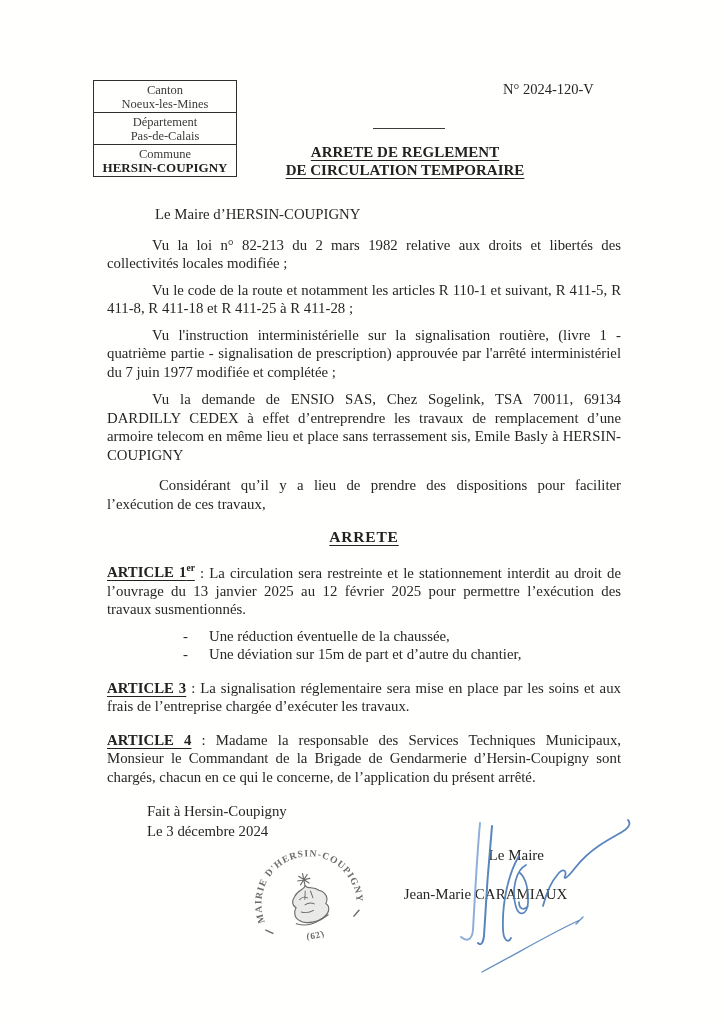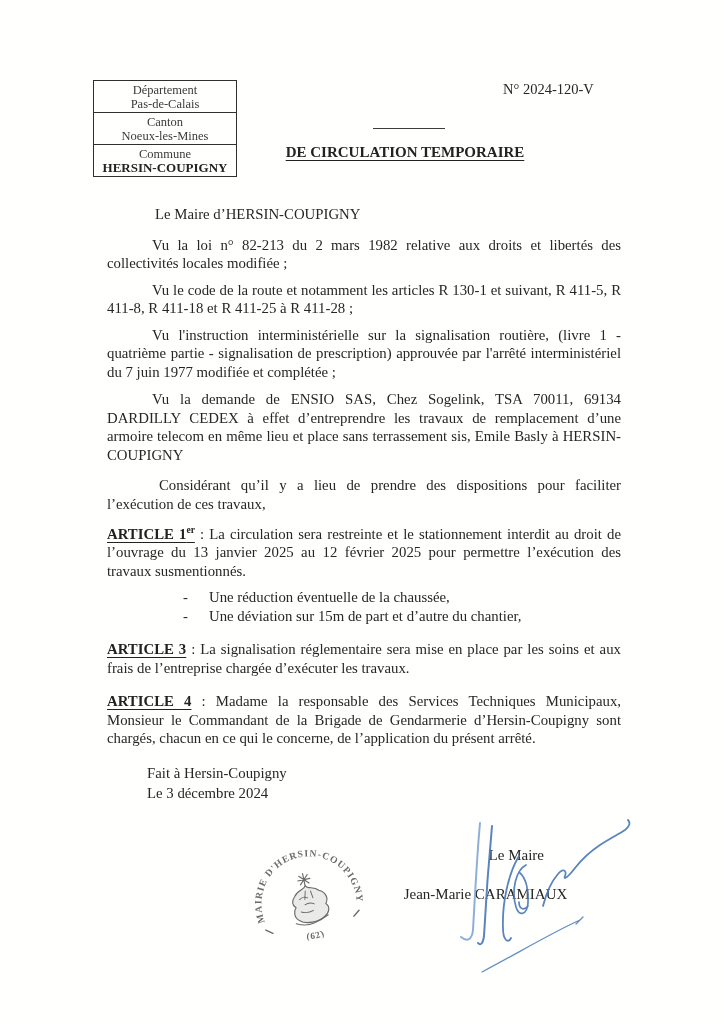--- a/index.html
+++ b/index.html
@@ -57,50 +57,54 @@
   .seal      { position:absolute; left:250px; top:845px; }
   .signature { position:absolute; left:448px; top:810px; }
 </style>
 </head>
 <body>
 
 <div class="page">
 
   <div class="admin-box">
     <div class="admin-cell">
+      <div>Canton</div>
+      <div>Noeux-les-Mines</div>
+    </div>
+    <div class="admin-cell">
       <div>Département</div>
       <div>Pas-de-Calais</div>
-    </div>
-    <div class="admin-cell">
-      <div>Canton</div>
-      <div>Noeux-les-Mines</div>
     </div>
     <div class="admin-cell">
       <div>Commune</div>
       <div class="bold">HERSIN-COUPIGNY</div>
     </div>
   </div>
 
   <div class="doc-number">N° 2024-120-V</div>
   <div class="heading-rule"></div>
   <div class="doc-subject">
+    <div><span class="u">ARRETE DE REGLEMENT</span></div>
     <div><span class="u">DE CIRCULATION TEMPORAIRE</span></div>
   </div>
 
   <div class="doc-body">
     <p class="intro">Le Maire d’HERSIN-COUPIGNY</p>
 
     <p class="visa">Vu la loi n° 82-213 du 2 mars 1982 relative aux droits et libertés des collectivités locales modifiée ;</p>
-    <p class="visa">Vu le code de la route et notamment les articles R 130-1 et suivant, R 411-5, R 411-8, R 411-18 et R 411-25 à R 411-28 ;</p>
+    <p class="visa">Vu le code de la route et notamment les articles R 110-1 et suivant, R 411-5, R 411-8, R 411-18 et R 411-25 à R 411-28 ;</p>
     <p class="visa">Vu l'instruction interministérielle sur la signalisation routière, (livre 1 - quatrième partie - signalisation de prescription) approuvée par l'arrêté interministériel du 7 juin 1977 modifiée et complétée ;</p>
 
     <p class="visa request">Vu la demande de ENSIO SAS, Chez Sogelink, TSA 70011, 69134 DARDILLY CEDEX à effet d’entreprendre les travaux de remplacement d’une armoire telecom en même lieu et place sans terrassement sis, Emile Basly à HERSIN-COUPIGNY</p>
 
     <p class="considering">Considérant qu’il y a lieu de prendre des dispositions pour faciliter l’exécution de ces travaux,</p>
 
+    <div class="decree-heading">
+      <span class="u">ARRETE</span>
+    </div>
 
     <p class="article first">
       <span class="art-label"><span>ARTICLE 1</span><sup>er</sup></span><span> : </span><span>La circulation sera restreinte et le stationnement interdit au droit de l’ouvrage du 13 janvier 2025 au 12 février 2025 pour permettre l’exécution des travaux susmentionnés.</span>
     </p>
 
     <div class="bullets">
       <div class="bullet-row">
         <span class="dash">-</span>
         <span>Une réduction éventuelle de la chaussée,</span>
       </div>

